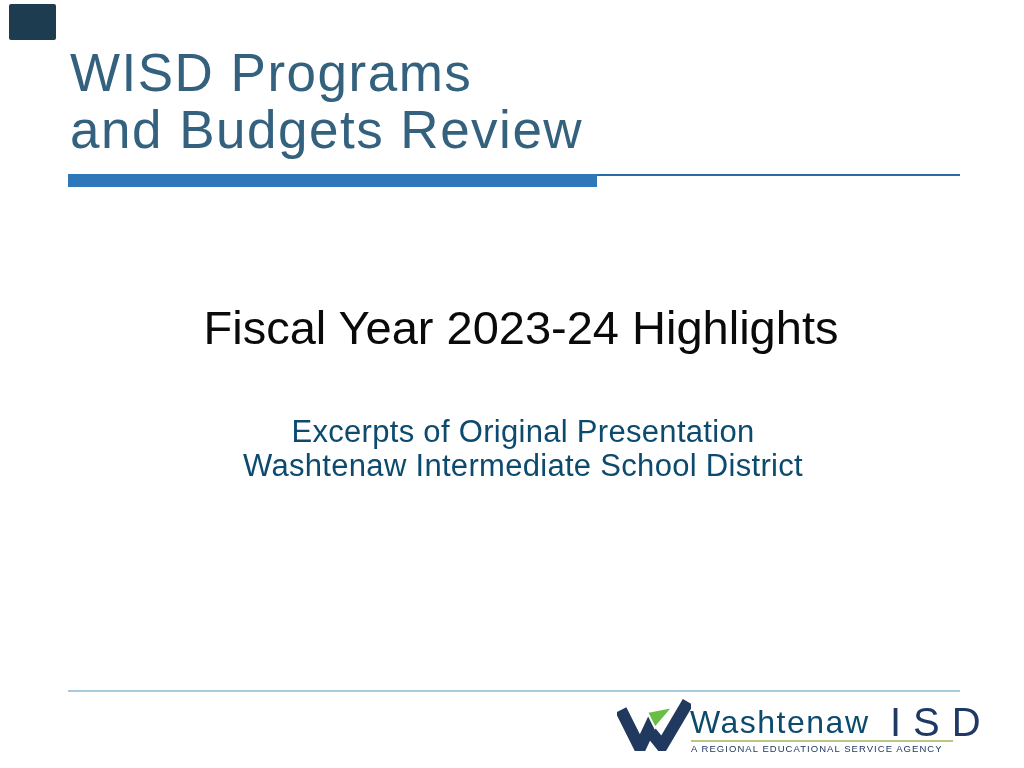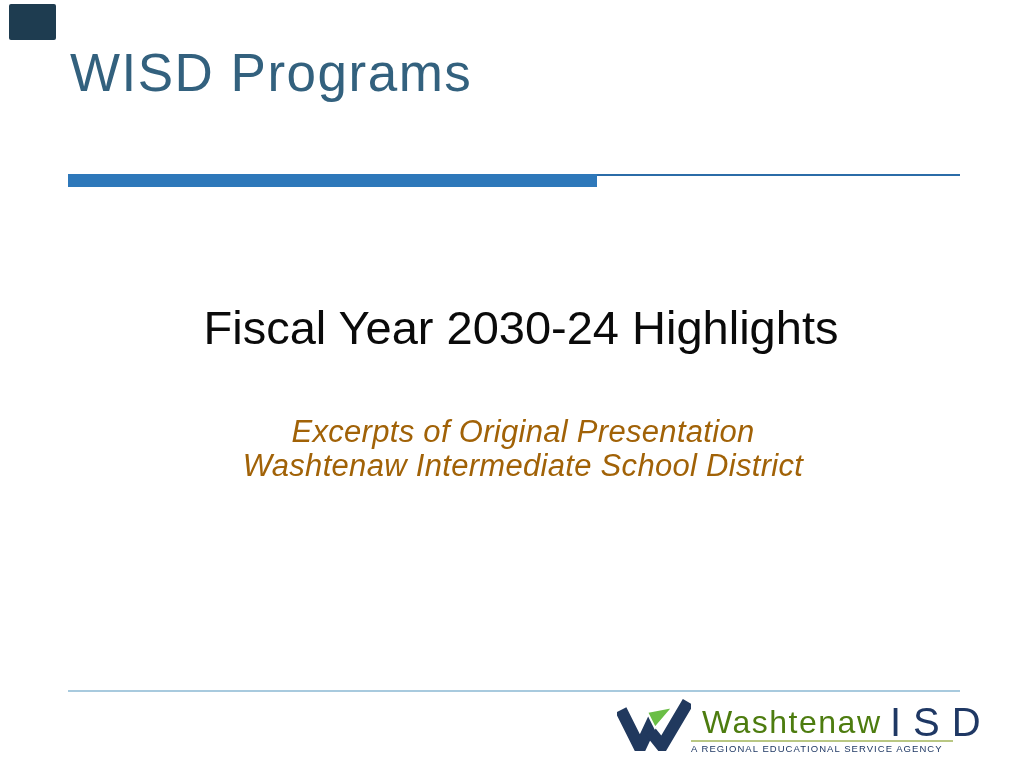--- a/index.html
+++ b/index.html
@@ -18,50 +18,51 @@
 
   
   .title-bar{left:68px;top:174px;width:529px;height:13px;background:#2e78ba;}
   .title-thin-line{left:597px;top:174px;width:363px;height:2px;background:#2b6ca8;}
 
   
   .headline{left:18px;top:302px;width:1006px;text-align:center;color:#0a0a0a;
     font-size:47px;line-height:52px;letter-spacing:0;white-space:nowrap;}
 
   
-  .byline{left:22px;top:415px;width:1002px;text-align:center;color:#a16207;
-    font-style:italic;font-size:31px;line-height:33.5px;letter-spacing:0.3px;}
+  .byline{left:22px;top:415px;width:1002px;text-align:center;color:#0c4a6e;
+    font-size:31px;line-height:33.5px;letter-spacing:0.3px;}
 
   
   .footer-line{left:68px;top:690px;width:892px;height:2px;background:#a8cade;}
 
   
   .logo{left:617px;top:699px;width:345px;height:60px;}
   .logo-mark{position:absolute;left:0;top:0;width:74px;height:52px;}
-  .logo-wordmark{position:absolute;left:73px;top:5px;color:#4d7c0f;
-    font-size:32px;line-height:36px;letter-spacing:1.5px;white-space:nowrap;margin-left:12px;}
+  .logo-wordmark{position:absolute;left:73px;top:5px;color:#0c4a6e;
+    font-size:32px;line-height:36px;letter-spacing:1.5px;white-space:nowrap;}
   .logo-acronym{position:absolute;left:273px;top:5px;color:#1f3864;
     font-size:40px;line-height:36px;letter-spacing:12px;white-space:nowrap;}
   .logo-underline{position:absolute;left:74px;top:41px;width:262px;height:2px;background:#b9c783;}
   .logo-tagline{position:absolute;left:74px;top:44px;color:#1f3864;
     font-size:9.5px;letter-spacing:1.05px;white-space:nowrap;}
 </style>
 </head>
 <body>
 
 <div class="abs corner-tab"></div>
 
 <div class="abs title-block">
   <div>WISD Programs</div>
+  <div>and Budgets Review</div>
 </div>
 
 <div class="abs title-bar"></div>
 <div class="abs title-thin-line"></div>
 
-<div class="abs headline">Fiscal Year 2030-24 Highlights</div>
+<div class="abs headline">Fiscal Year 2023-24 Highlights</div>
 
 <div class="abs byline">
   <div>Excerpts of Original Presentation</div>
   <div>Washtenaw Intermediate School District</div>
 </div>
 
 <div class="abs footer-line"></div>
 
 <div class="abs logo">
   <svg class="logo-mark" viewBox="0 0 74 52" xmlns="http://www.w3.org/2000/svg">

